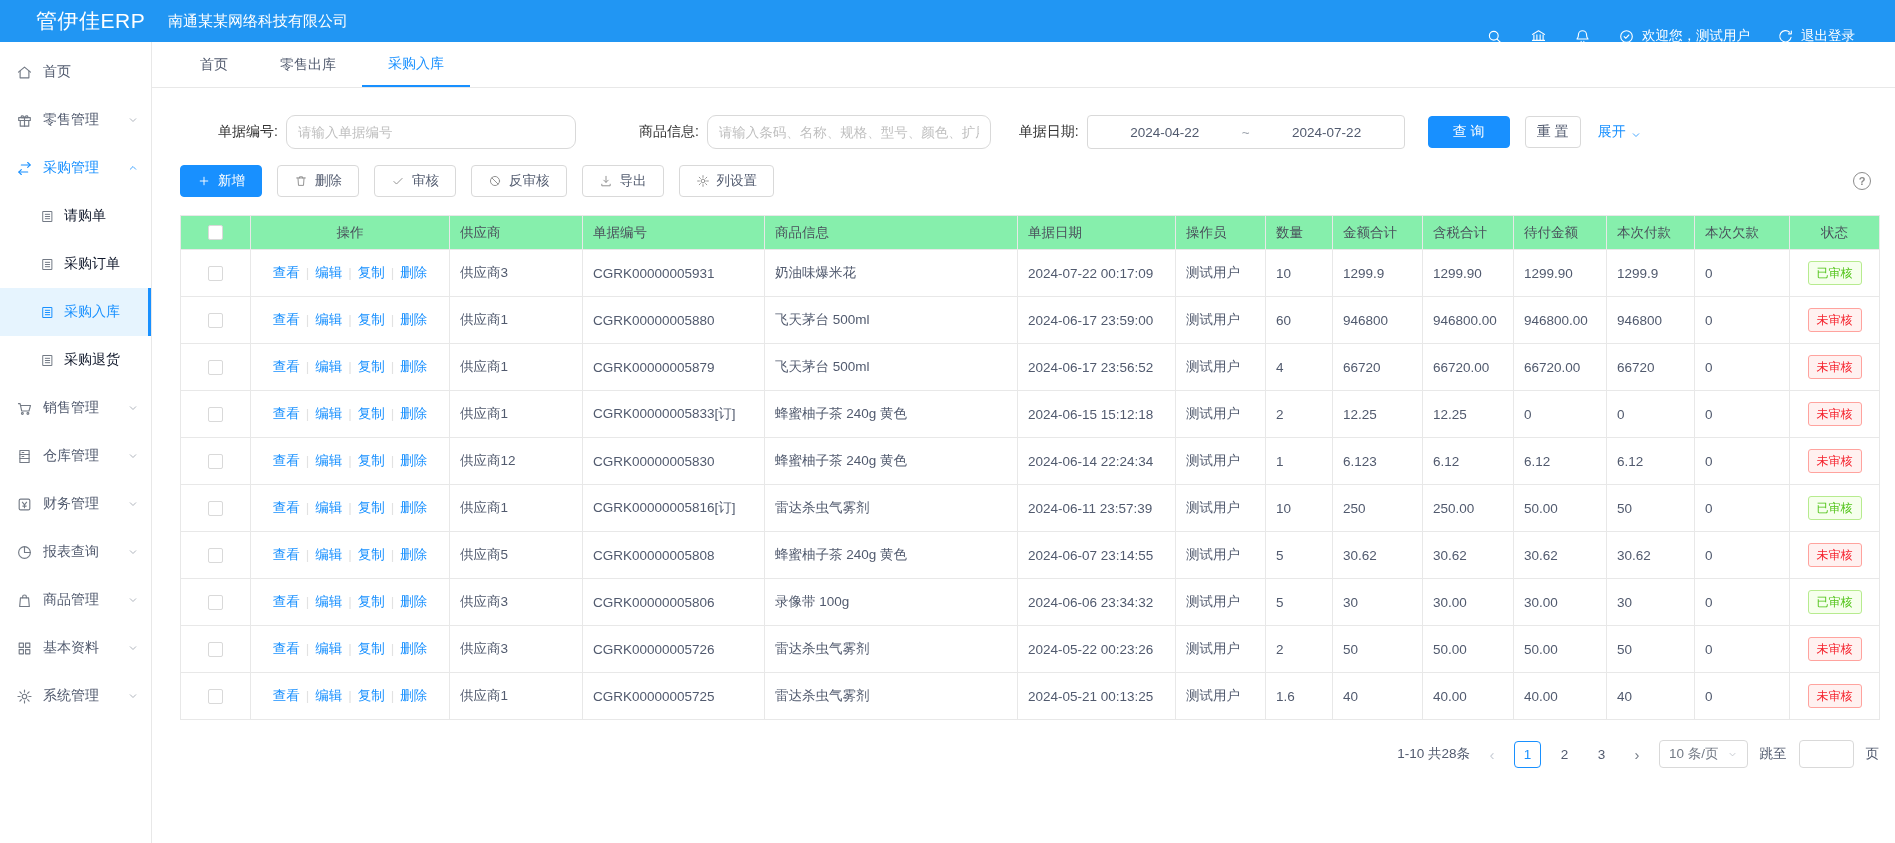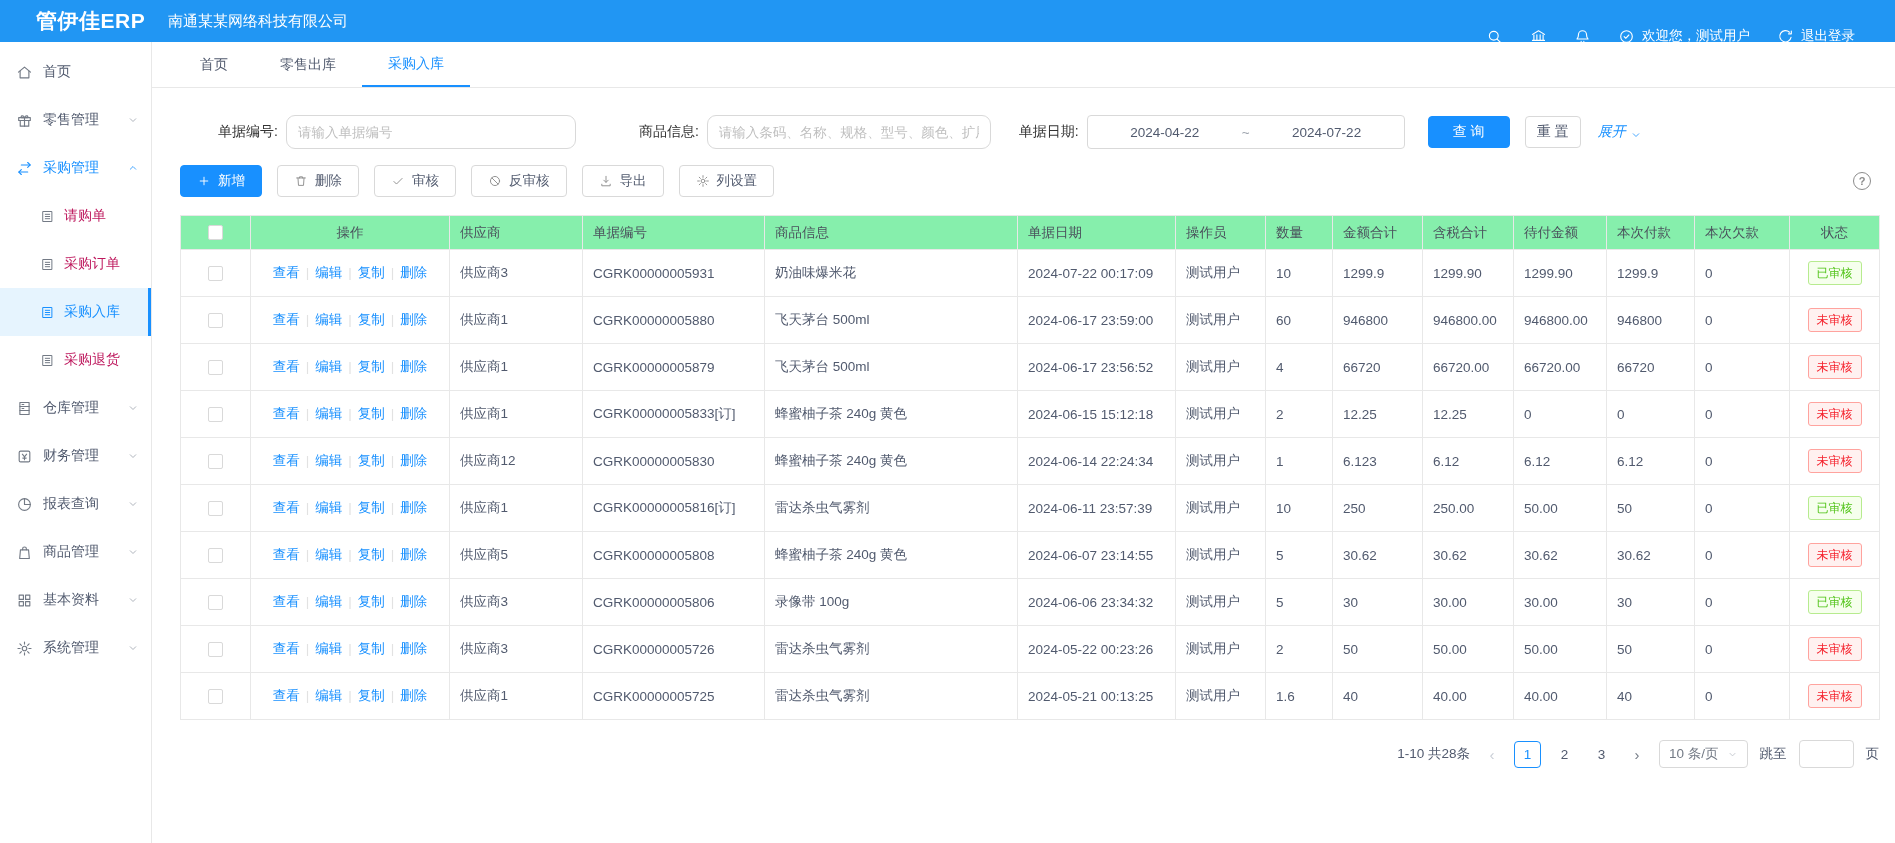--- a/index.html
+++ b/index.html
@@ -4,36 +4,36 @@
 <style>
   * { margin:0; padding:0; box-sizing:border-box; }
   html,body { width:1895px; height:843px; overflow:hidden; background:#fff;
     font-family:"Liberation Sans","DejaVu Sans",sans-serif; font-size:14px; color:#515a6e; }
   .ic { display:inline-flex; align-items:center; justify-content:center; }
   .ic svg { width:100%; height:100%; }
   svg { fill:none; stroke:currentColor; stroke-width:1.6; stroke-linecap:round; stroke-linejoin:round; }
 
   
   .topbar { height:42px; background:#2196f3; display:flex; align-items:center; color:#fff; }
-  .logo { width:152px; padding-left:36px; font-size:21px; font-weight:bold; letter-spacing:.5px; white-space:nowrap; }
+  .logo { width:152px; padding-left:36px; font-size:21px; font-weight:normal; letter-spacing:.5px; white-space:nowrap; }
   .company { font-size:15px; margin-left:16px; }
   .topbar-right { margin-left:auto; display:flex; align-items:center; gap:27px; padding-right:40px;margin-top:30px; }
   .topbar-right .ic { width:17px; height:17px; cursor:pointer; }
   .top-group { display:flex; align-items:center; gap:7px; font-size:13.5px; cursor:pointer; }
 
   
   .layout { display:flex; height:801px; }
   .sidebar { width:152px; border-right:1px solid #e8e8e8; padding-top:6px; flex-shrink:0; }
   .menu-item { height:48px; display:flex; align-items:center; padding:0 12px 0 16px; cursor:pointer; color:#515a6e; position:relative; }
   .menu-item .ic { width:17px; height:17px; color:#737a85; flex-shrink:0; }
   .menu-item .lbl { margin-left:10px; }
   .menu-item .chev { margin-left:auto; width:12px; height:12px; color:#9aa1ab; }
   .menu-item.active { color:#1890ff; }
   .menu-item.active .ic, .menu-item.active .chev { color:#1890ff; }
-  .submenu-item { height:48px; display:flex; align-items:center; padding-left:40px; cursor:pointer; color:#be185d; }
+  .submenu-item { height:48px; display:flex; align-items:center; padding-left:40px; cursor:pointer; color:#0f172a; }
   .submenu-item .ic { width:15px; height:15px; color:#737a85; }
   .submenu-item .lbl { margin-left:9px; }
   .submenu-item.selected { background:#e6f4fe; color:#1890ff; border-right:3px solid #1890ff; }
   .submenu-item.selected .ic { color:#1890ff; }
 
   .main { flex:1; display:flex; flex-direction:column; min-width:0; }
 
   
   .tabbar { height:46px; border-bottom:1px solid #e8e8e8; display:flex; align-items:stretch; padding-left:22px; }
   .tab { padding:0 26px; display:flex; align-items:center; cursor:pointer; color:#515a6e; }
@@ -46,21 +46,21 @@
   .f-label { color:#333; margin-right:8px; white-space:nowrap; }
   .f-input { height:34px; border:1px solid #d9d9d9; border-radius:9px; padding:0 11px; font-size:13.5px;
     color:#515a6e; outline:none; font-family:inherit; }
   .f-input::placeholder { color:#bfbfbf; }
   .date-box { height:34px; width:318px; border:1px solid #d9d9d9; border-radius:4px; display:flex;
     align-items:center; justify-content:space-evenly; font-size:13.5px; color:#515a6e; cursor:pointer; }
   .date-sep { color:#9aa1ab; }
   .btn { height:32px; border-radius:4px; border:1px solid #d9d9d9; background:#fff; color:#515a6e;
     font-size:14px; display:inline-flex; align-items:center; justify-content:center; cursor:pointer; font-family:inherit; }
   .btn-primary { background:#1890ff; border-color:#1890ff; color:#fff; }
-  .link-expand { color:#1890ff; display:flex; align-items:flex-end; gap:4px; cursor:pointer;font-style:italic; }
+  .link-expand { color:#1890ff; display:flex; align-items:flex-end; gap:4px; cursor:pointer; }
   .link-expand .ic { width:12px; height:12px; }
 
   
   .toolbar-row { margin-top:16px; display:flex; align-items:center; gap:15px; }
   .tb-btn { padding:0 16px; gap:7px; font-size:13.5px; }
   .tb-btn .ic { width:14px; height:14px; color:#8c8c8c; }
   .tb-btn.btn-primary .ic { color:#fff; }
   .help-circle { margin-left:auto; width:18px; height:18px; border:1.5px solid #8c8c8c; border-radius:50%;
     color:#8c8c8c; font-size:11px; font-weight:bold; display:flex; align-items:center; justify-content:center;
     cursor:pointer; margin-right:8px; }
@@ -215,20 +215,35 @@
           <svg viewBox="0 0 24 24">
             <rect x="5" y="4" width="14" height="16"></rect>
             <path d="M8.5 8.5h7M8.5 12h7M8.5 15.5h7"></path>
           </svg>
         </span>
         <span class="lbl">采购退货</span>
       </div>
       <div class="menu-item">
         <span class="ic">
           <svg viewBox="0 0 24 24">
+            <path d="M3.5 5.2h2.3L8 15.5h10.3l2.2-7.8H7"></path>
+            <circle cx="9" cy="19" r="1.3"></circle>
+            <circle cx="16.8" cy="19" r="1.3"></circle>
+          </svg>
+        </span>
+        <span class="lbl">销售管理</span>
+        <span class="ic chev">
+          <svg viewBox="0 0 24 24">
+            <path d="M6.5 9.5 12 15l5.5-5.5"></path>
+          </svg>
+        </span>
+      </div>
+      <div class="menu-item">
+        <span class="ic">
+          <svg viewBox="0 0 24 24">
             <rect x="5.5" y="3.5" width="13" height="17"></rect>
             <path d="M5.5 9.2h13M5.5 14.8h13M8.5 6.3h2.5M8.5 12h2.5"></path>
           </svg>
         </span>
         <span class="lbl">仓库管理</span>
         <span class="ic chev">
           <svg viewBox="0 0 24 24">
             <path d="M6.5 9.5 12 15l5.5-5.5"></path>
           </svg>
         </span>

